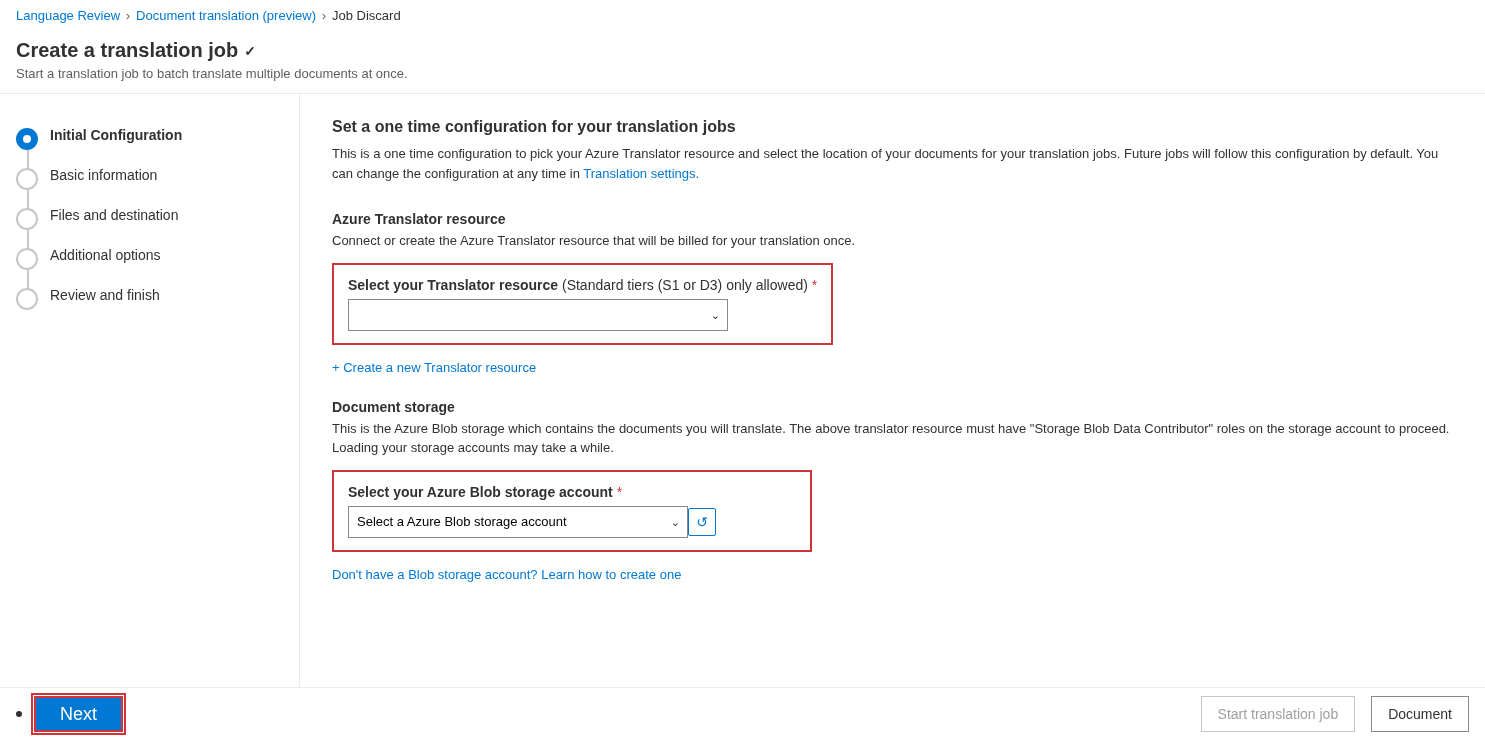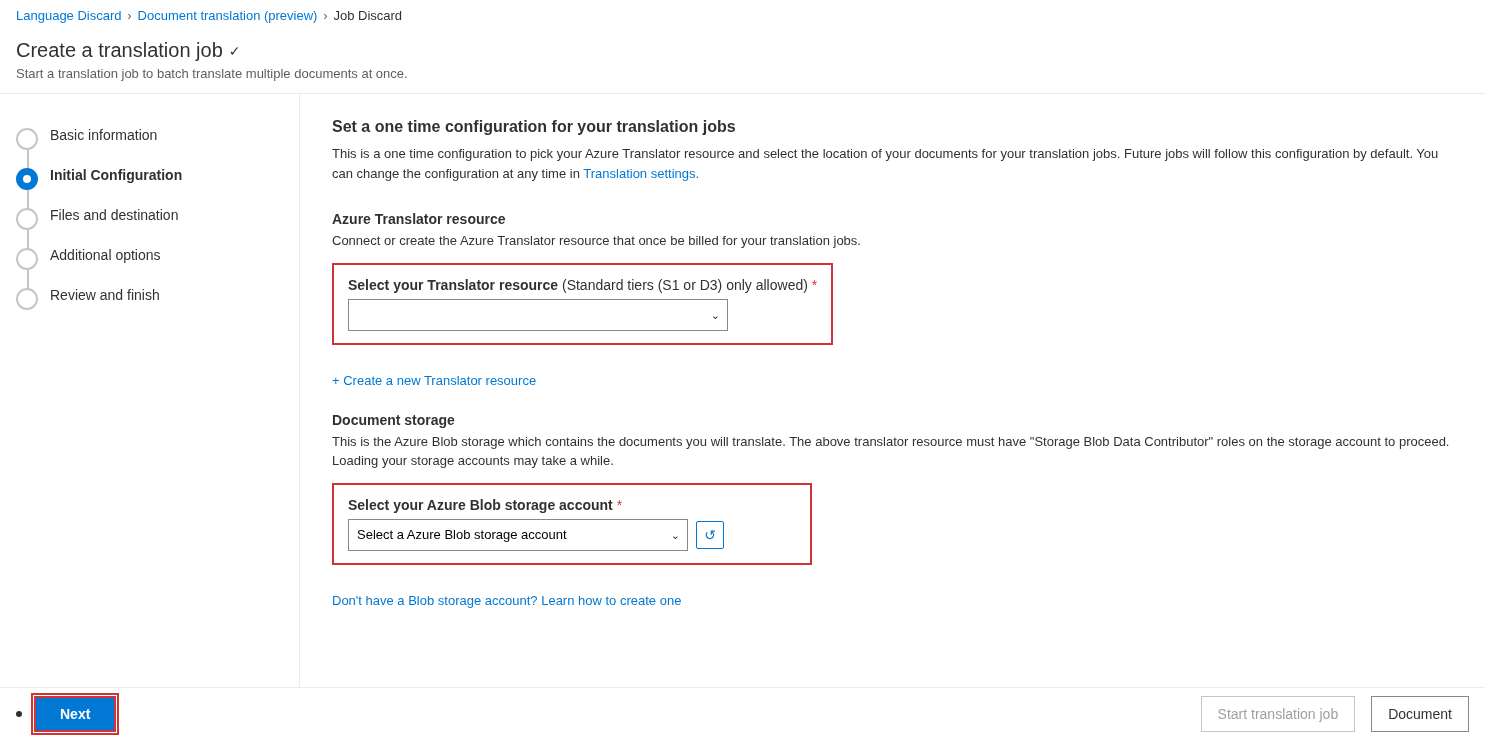--- a/index.html
+++ b/index.html
@@ -7,21 +7,21 @@
 
     .breadcrumb {
       display: flex; align-items: center; gap: 6px;
       padding: 8px 16px; font-size: 13px;
     }
     .breadcrumb a { color: #0078d4; text-decoration: none; }
     .breadcrumb-sep { color: #605e5c; font-size: 12px; }
     .breadcrumb-current { color: #323130; }
 
     .page-header { padding: 8px 16px 12px; border-bottom: 1px solid #edebe9; }
-    .page-title { font-size: 20px; font-weight: 400; display: flex; align-items: center; gap: 6px; margin-bottom: 4px; }
+    .page-title { font-size: 20px; font-weight: 700; display: flex; align-items: center; gap: 6px; margin-bottom: 4px; }
     .page-title-icon { font-size: 14px; color: #323130; cursor: pointer; }
     .page-subtitle { font-size: 13px; color: #605e5c; }
 
     .main-layout { display: flex; height: calc(100vh - 110px); }
 
     .sidebar {
       width: 300px; min-width: 300px;
       padding: 24px 16px;
       border-right: 1px solid #edebe9;
       display: flex; flex-direction: column; gap: 0;
@@ -89,51 +89,51 @@
 
     .blob-field-group {
       border: 2px solid #d13438;
       padding: 12px 14px;
       margin-bottom: 8px;
       display: inline-block;
       min-width: 480px;
     }
 
     .blob-select-row {
-      display: flex; align-items: center; gap: 8px;
+      display: flex; align-items: center; 
     }
     .blob-select-wrapper {
       position: relative; display: inline-block; width: 340px;
     }
     .refresh-btn {
       width: 28px; height: 28px;
       border: 1px solid #0078d4;
       background: #fff;
       cursor: pointer;
       display: flex; align-items: center; justify-content: center;
       border-radius: 2px; color: #0078d4; font-size: 14px;
     }
 
-    .link-row { margin-top: 19px; }
+    .link-row { margin-top: 6px; }
     .link-row a { color: #0078d4; font-size: 13px; text-decoration: none; }
 
     .create-link { color: #0078d4; font-size: 13px; text-decoration: none; cursor: pointer; display: inline-flex; align-items: center; gap: 2px; }
 
     .footer-bar {
       position: fixed; bottom: 0; left: 0; right: 0;
       height: 52px;
       background: #fff;
       border-top: 1px solid #edebe9;
       display: flex; align-items: center; padding: 0 16px;
       gap: 8px;
     }
     .btn-next {
       background: #0078d4; color: #fff;
       border: 2px solid #d13438;
-      padding: 6px 24px; font-size: 14px; font-weight: 700;
+      padding: 6px 24px; font-size: 18px; font-weight: 400;
       cursor: pointer; height: 36px;
       outline: 2px solid #d13438; outline-offset: 1px;
     }
 
     .footer-right {
       margin-left: auto; display: flex; gap: 16px;
     }
     .btn-start {
       background: #fff; color: #a19f9d;
       border: 1px solid #c8c6c4;
@@ -147,55 +147,55 @@
 
     .dot-indicator {
       width: 6px; height: 6px; border-radius: 50%;
       background: #323130; display: inline-block; margin-right: 4px;
     }
   </style>
 </head>
 <body>
 
 <div class="breadcrumb">
-  <a href="#">Language Discard</a>
+  <a href="#">Language Review</a>
   <span class="breadcrumb-sep">›</span>
   <a href="#">Document translation (preview)</a>
   <span class="breadcrumb-sep">›</span>
   <span class="breadcrumb-current">Job Discard</span>
 </div>
 
 <div class="page-header">
   <div class="page-title">
     <span>Create a translation job</span>
     <span class="page-title-icon">✓</span>
   </div>
   <div class="page-subtitle">Start a translation job to batch translate multiple documents at once.</div>
 </div>
 
 <div class="main-layout">
 
   <div class="sidebar">
 
     <div class="step-item">
-      <div class="step-circle inactive"></div>
-      <span class="step-label">Basic information</span>
-    </div>
-
-    <div class="step-item">
       <div class="step-circle active">
         <svg width="12" height="12" viewBox="0 0 12 12">
             <circle cx="6" cy="6" r="4" fill="white"></circle>
           </svg>
       </div>
       <span class="step-label active">Initial Configuration</span>
     </div>
 
     <div class="step-item">
       <div class="step-circle inactive"></div>
+      <span class="step-label">Basic information</span>
+    </div>
+
+    <div class="step-item">
+      <div class="step-circle inactive"></div>
       <span class="step-label">Files and destination</span>
     </div>
 
     <div class="step-item">
       <div class="step-circle inactive"></div>
       <span class="step-label">Additional options</span>
     </div>
 
     <div class="step-item">
       <div class="step-circle inactive"></div>
@@ -206,21 +206,21 @@
 
   <div class="content-area">
 
     <div class="section-title">Set a one time configuration for your translation jobs</div>
     <div class="section-desc">
       <span>This is a one time configuration to pick your Azure Translator resource and select the location of your documents for your translation jobs. Future jobs will follow this configuration by default. You can change the configuration at any time in </span><a href="#">Translation settings.</a>
     </div>
 
     <div class="subsection">
       <div class="subsection-title">Azure Translator resource</div>
-      <div class="subsection-desc">Connect or create the Azure Translator resource that once be billed for your translation jobs.</div>
+      <div class="subsection-desc">Connect or create the Azure Translator resource that will be billed for your translation once.</div>
 
       <div class="field-group">
         <div class="field-label">
           <strong>Select your Translator resource</strong><span class="hint"> (Standard tiers (S1 or D3) only allowed)</span> <span class="required">*</span>
         </div>
         <div class="select-wrapper">
           <select class="select-control">
             <option value=""></option>
           </select>
           <span class="select-arrow">⌄</span>

